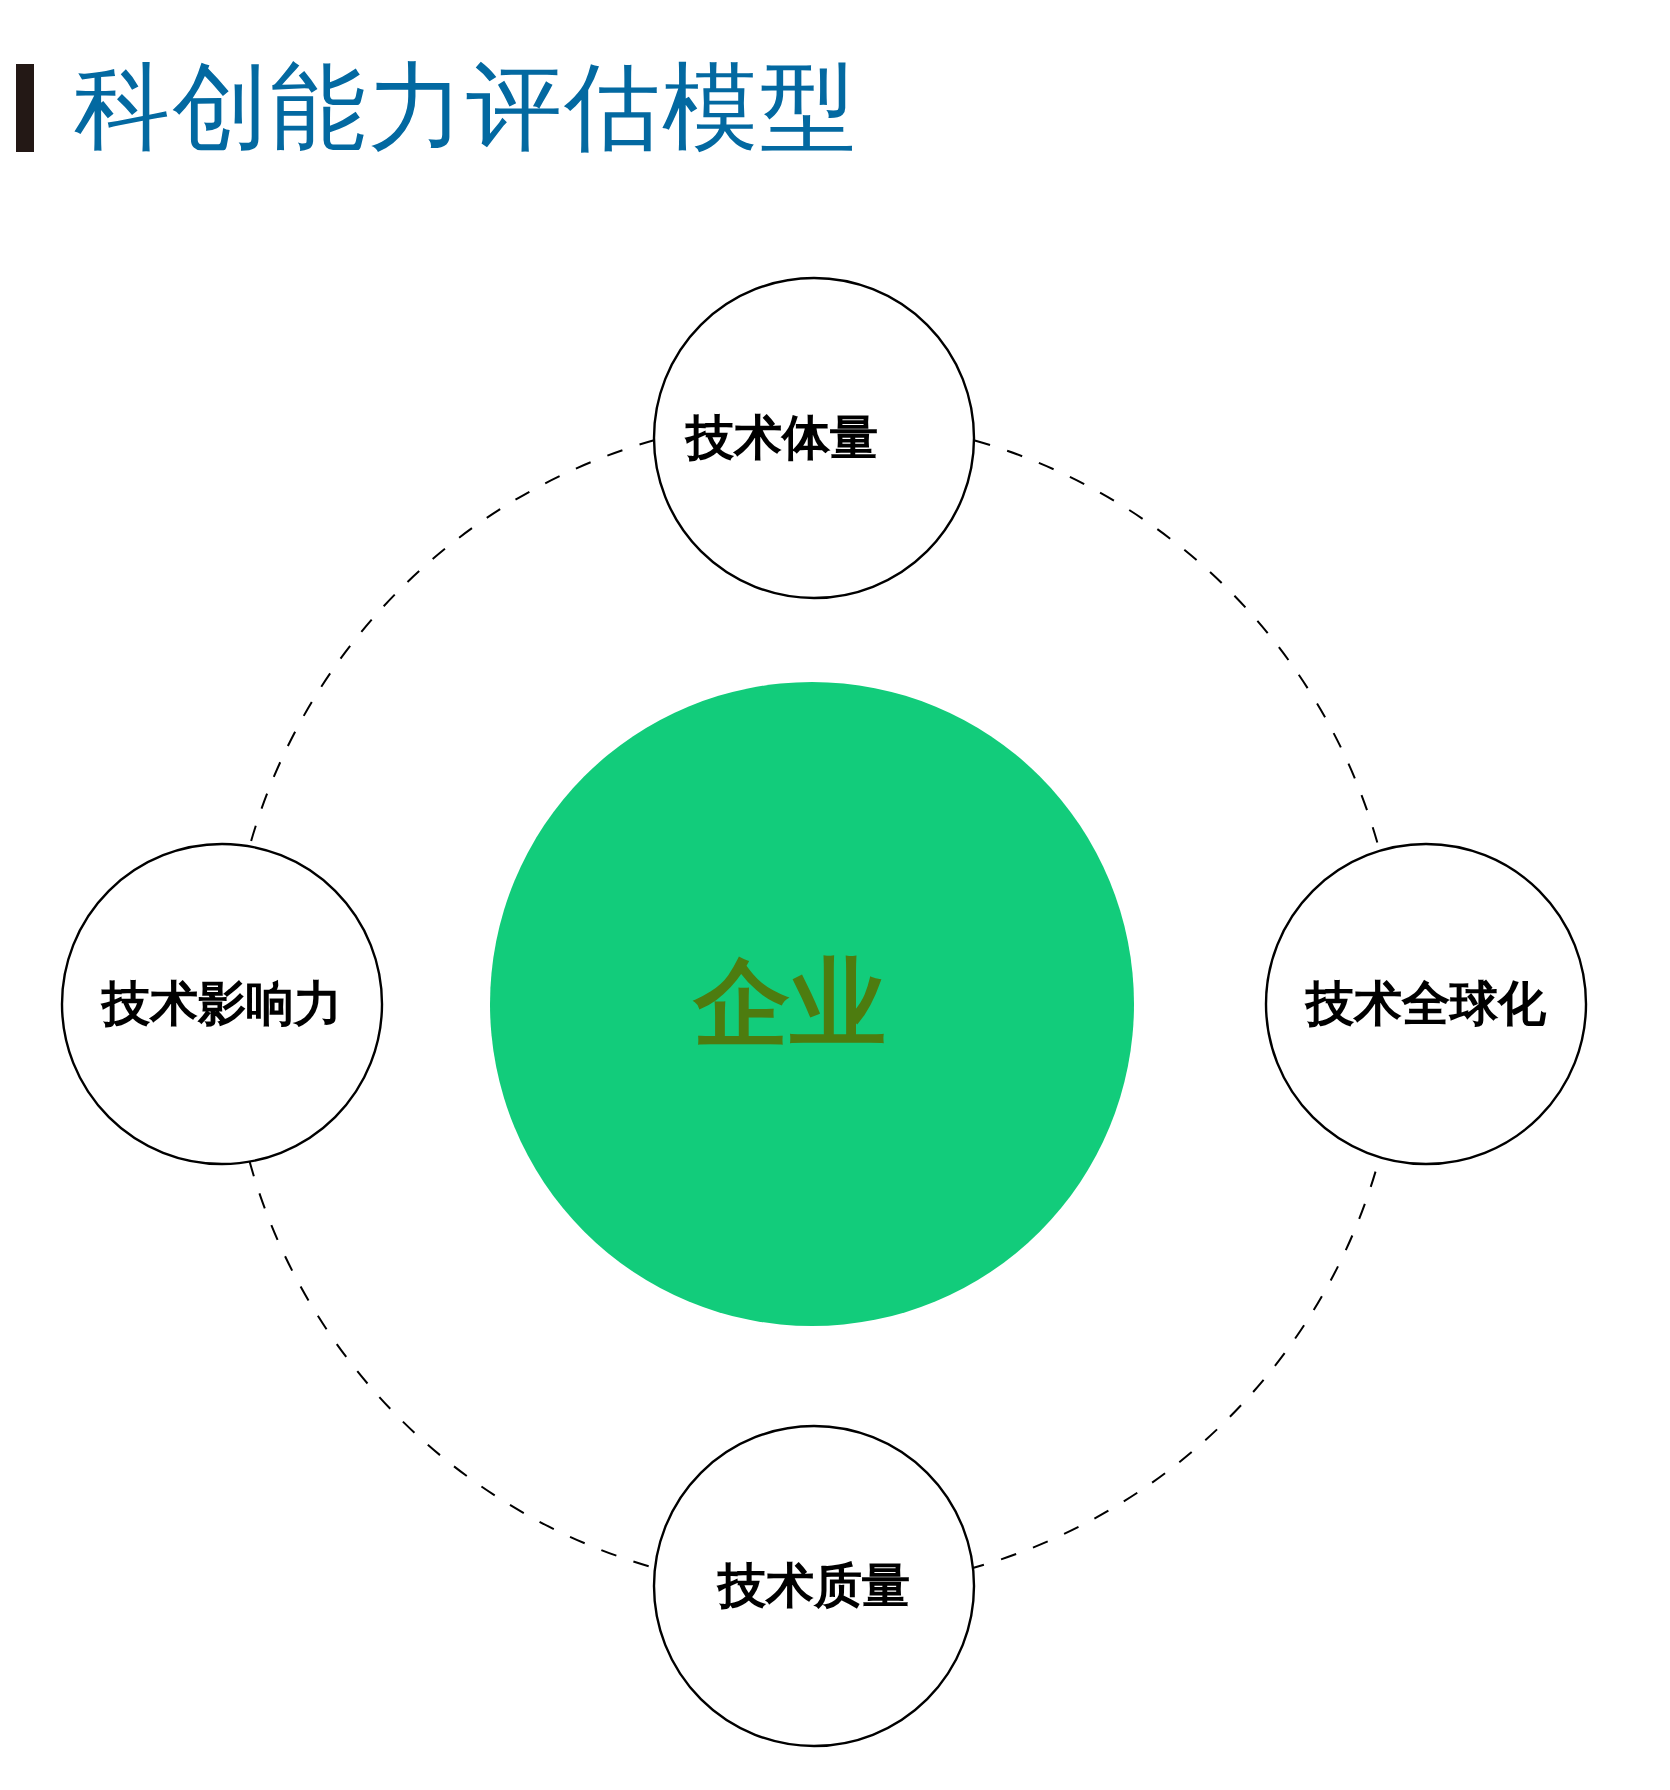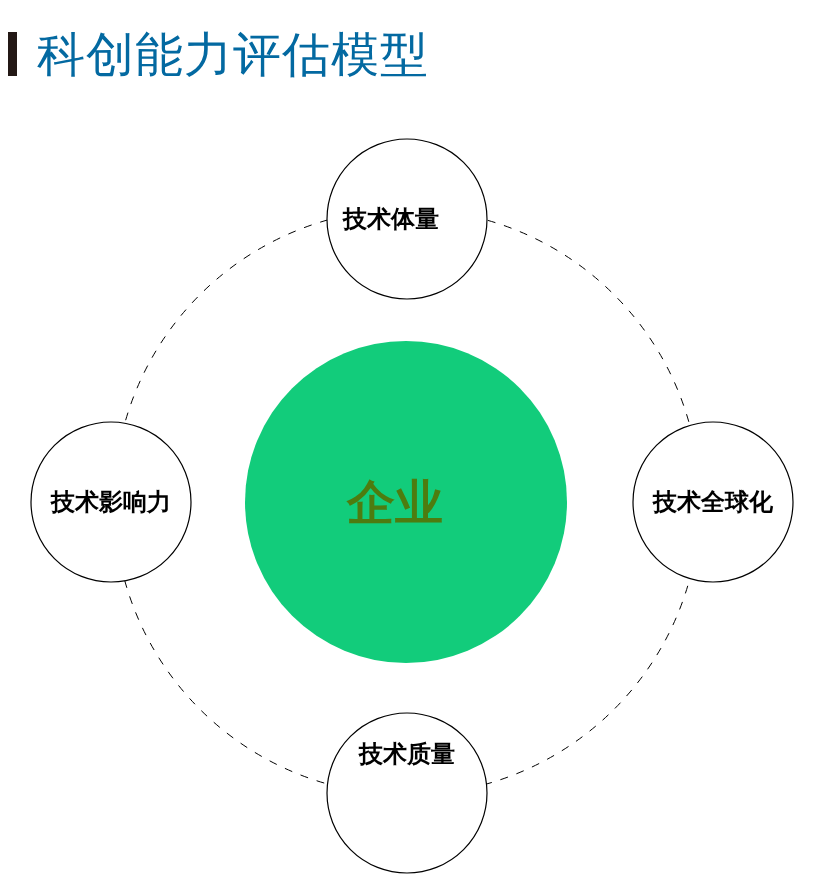--- a/index.html
+++ b/index.html
@@ -31,14 +31,14 @@
   <circle cx="407" cy="793" r="80" fill="#fff" stroke="#000" stroke-width="1.2"></circle>
   <circle cx="111" cy="502" r="80" fill="#fff" stroke="#000" stroke-width="1.2"></circle>
 </svg>
 
 <div class="core-label">
   <div>企业</div>
 </div>
 
 <div class="node-label" style="left:311px; top:139px; width:160px; height:160px;">技术体量</div>
 <div class="node-label" style="left:633px; top:422px; width:160px; height:160px;">技术全球化</div>
-<div class="node-label" style="left:327px; top:674px; width:160px; height:160px;">技术质量</div>
+<div class="node-label" style="left:327px; top:713px; width:160px; height:160px;">技术质量</div>
 <div class="node-label" style="left:31px; top:422px; width:160px; height:160px;">技术影响力</div>
 
 </body></html>

